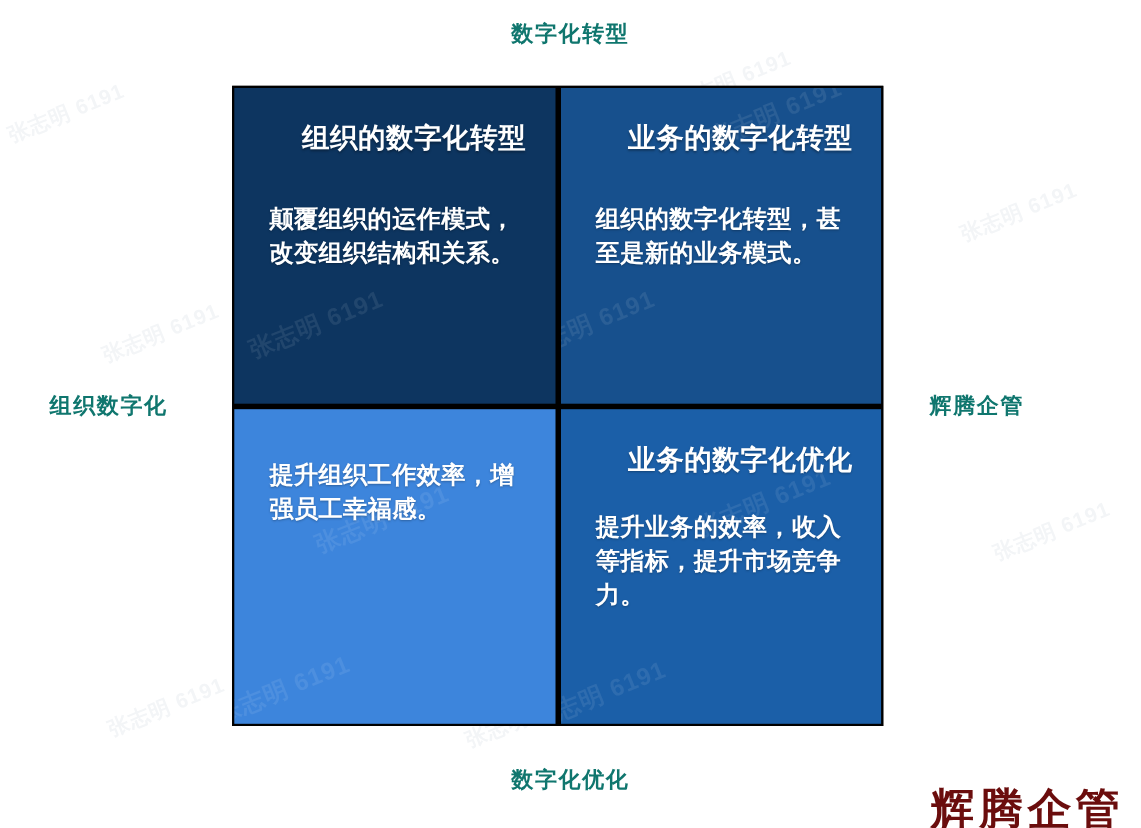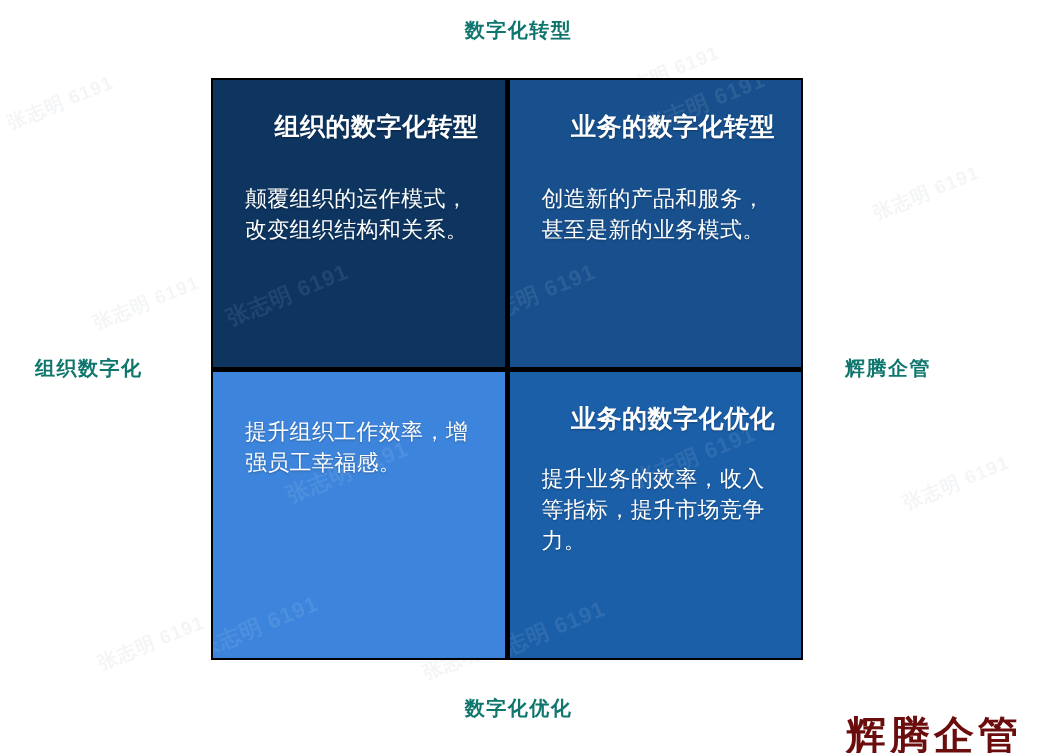--- a/index.html
+++ b/index.html
@@ -58,21 +58,21 @@
   .axis-label {
     position: absolute;
     color: #0f766e;
     font-size: 20px;
     font-weight: 700;
     letter-spacing: 1.5px;
     white-space: nowrap;
   }
   #label-top    { left: 0; right: 0; top: 17px;  text-align: center; }
   #label-bottom { left: 0; right: 0; top: 695px; text-align: center; }
-  #label-left   { left: 35px;  top: 355px; }
+  #label-left   { left: 45px;  top: 355px; }
   #label-right  { left: 845px; top: 355px; }
 
   
   #matrix {
     position: absolute;
     left: 211px;
     top: 78px;
     width: 592px;
     height: 582px;
     background: #000000;
@@ -105,21 +105,21 @@
     letter-spacing: 0.5px;
     text-shadow: 0 1px 2px rgba(0,0,0,0.30);
     margin: 14px 0 0 0;
     position: relative;
     z-index: 2;
   }
 
   .q-body {
     color: #ffffff;
     font-size: 22px;
-    font-weight: 400;
+    font-weight: 700;
     line-height: 1.42;
     text-align: left;
     letter-spacing: 0.3px;
     text-shadow: 0 1px 2px rgba(0,0,0,0.28);
     margin: 0;
     padding: 0 6px;
     position: relative;
     z-index: 2;
   }
 
@@ -166,21 +166,21 @@
     <div class="quadrant q-tl">
       <div class="wm-in" style="left:10px; top:200px;">张志明 6191</div>
       <div class="q-title">组织的数字化转型</div>
       <div class="q-body">颠覆组织的运作模式，改变组织结构和关系。</div>
     </div>
 
     <div class="quadrant q-tr">
       <div class="wm-in" style="left:130px; top:8px;">张志明 6191</div>
       <div class="wm-in" style="left:-40px; top:200px;">张志明 6191</div>
       <div class="q-title">业务的数字化转型</div>
-      <div class="q-body">创造新的产品和服务，甚至是新的业务模式。</div>
+      <div class="q-body">组织的数字化转型，甚至是新的业务模式。</div>
     </div>
 
     <div class="quadrant q-bl">
       <div class="wm-in" style="left:70px; top:85px;">张志明 6191</div>
       <div class="wm-in" style="left:-20px; top:240px;">张志明 6191</div>
       <div class="q-body">提升组织工作效率，增强员工幸福感。</div>
     </div>
 
     <div class="quadrant q-br">
       <div class="wm-in" style="left:120px; top:70px;">张志明 6191</div>

